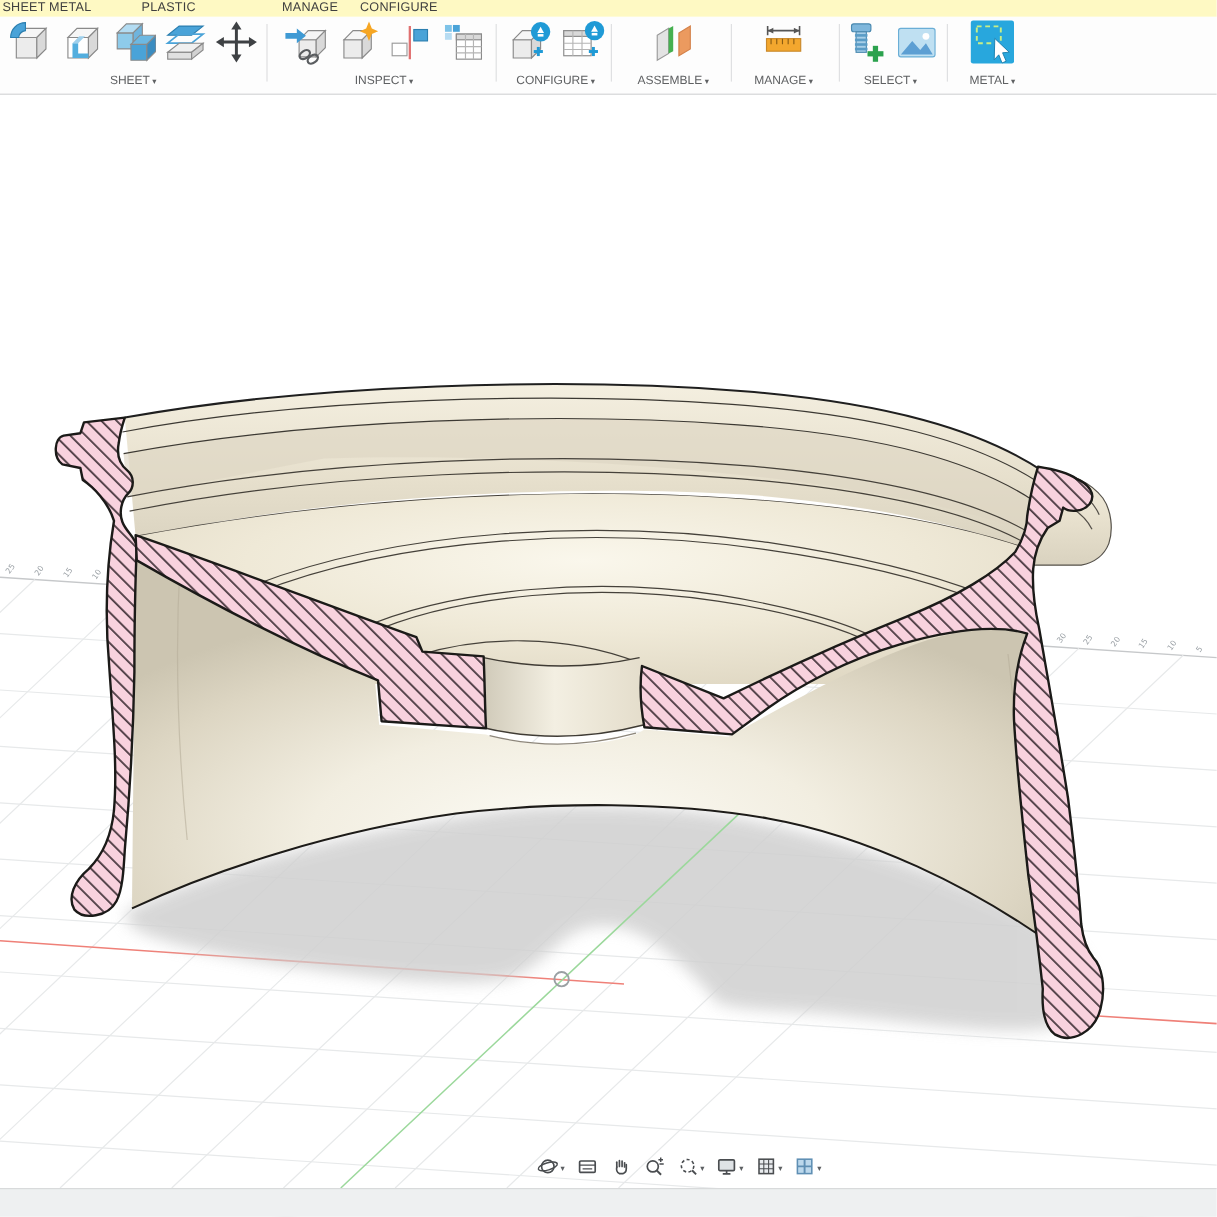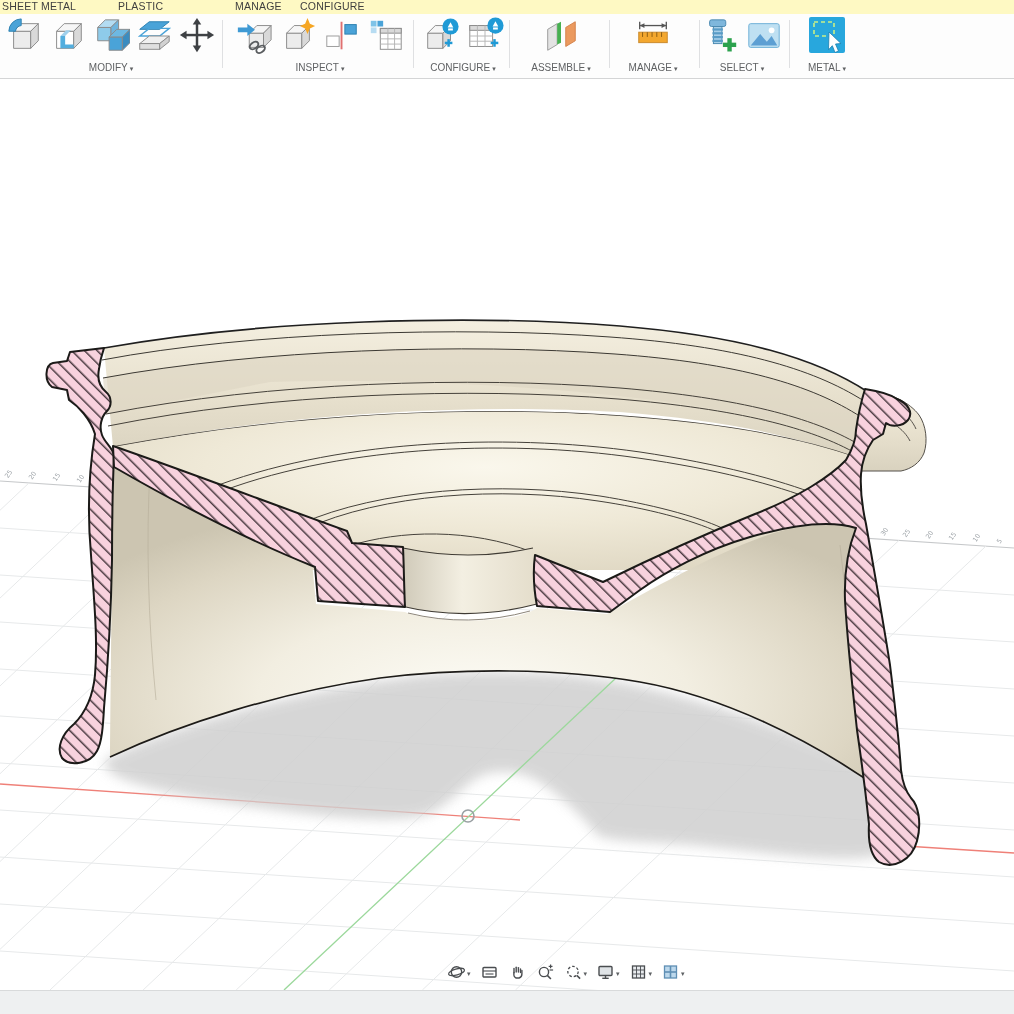--- a/index.html
+++ b/index.html
@@ -255,21 +255,21 @@
                 </g>
                 <g fill="#3e4144">
                   <path d="M20 2 L15.5 9 L24.5 9 Z"></path>
                   <path d="M20 38 L15.5 31 L24.5 31 Z"></path>
                   <path d="M2 20 L9 15.5 L9 24.5 Z"></path>
                   <path d="M38 20 L31 15.5 L31 24.5 Z"></path>
                 </g>
               </svg></span>
           </div>
         </div>
-        <div class="glabel"><span>MODIFY</span><span class="caret">▾</span></div>
+        <div class="glabel"><span>SHEET</span><span class="caret">▾</span></div>
       </div>
       <div class="tgroup" style="left: 230px; width: 180px;">
         <div class="ticons">
           <div class="tool">
             <span><svg width="38" height="42" viewBox="0 0 40 42">
                 <path d="M15 18 h15 v15 h-15 Z" fill="#ececec" stroke="#8a8a8a"></path>
                 <path d="M15 18 l8 -8 h15 l-8 8 Z" fill="#f6f6f6" stroke="#8a8a8a"></path>
                 <path d="M30 18 l8 -8 v15 l-8 8 Z" fill="#d9d9d9" stroke="#8a8a8a"></path>
                 <path d="M3 12 L13 12 L13 8 L21 14.5 L13 21 L13 17 L3 17 Z" fill="#3f9ad4"></path>
                 <ellipse cx="20" cy="31" rx="5" ry="3.2" fill="none" stroke="#5a5d60" stroke-width="2" transform="rotate(-35 20 31)"></ellipse>

